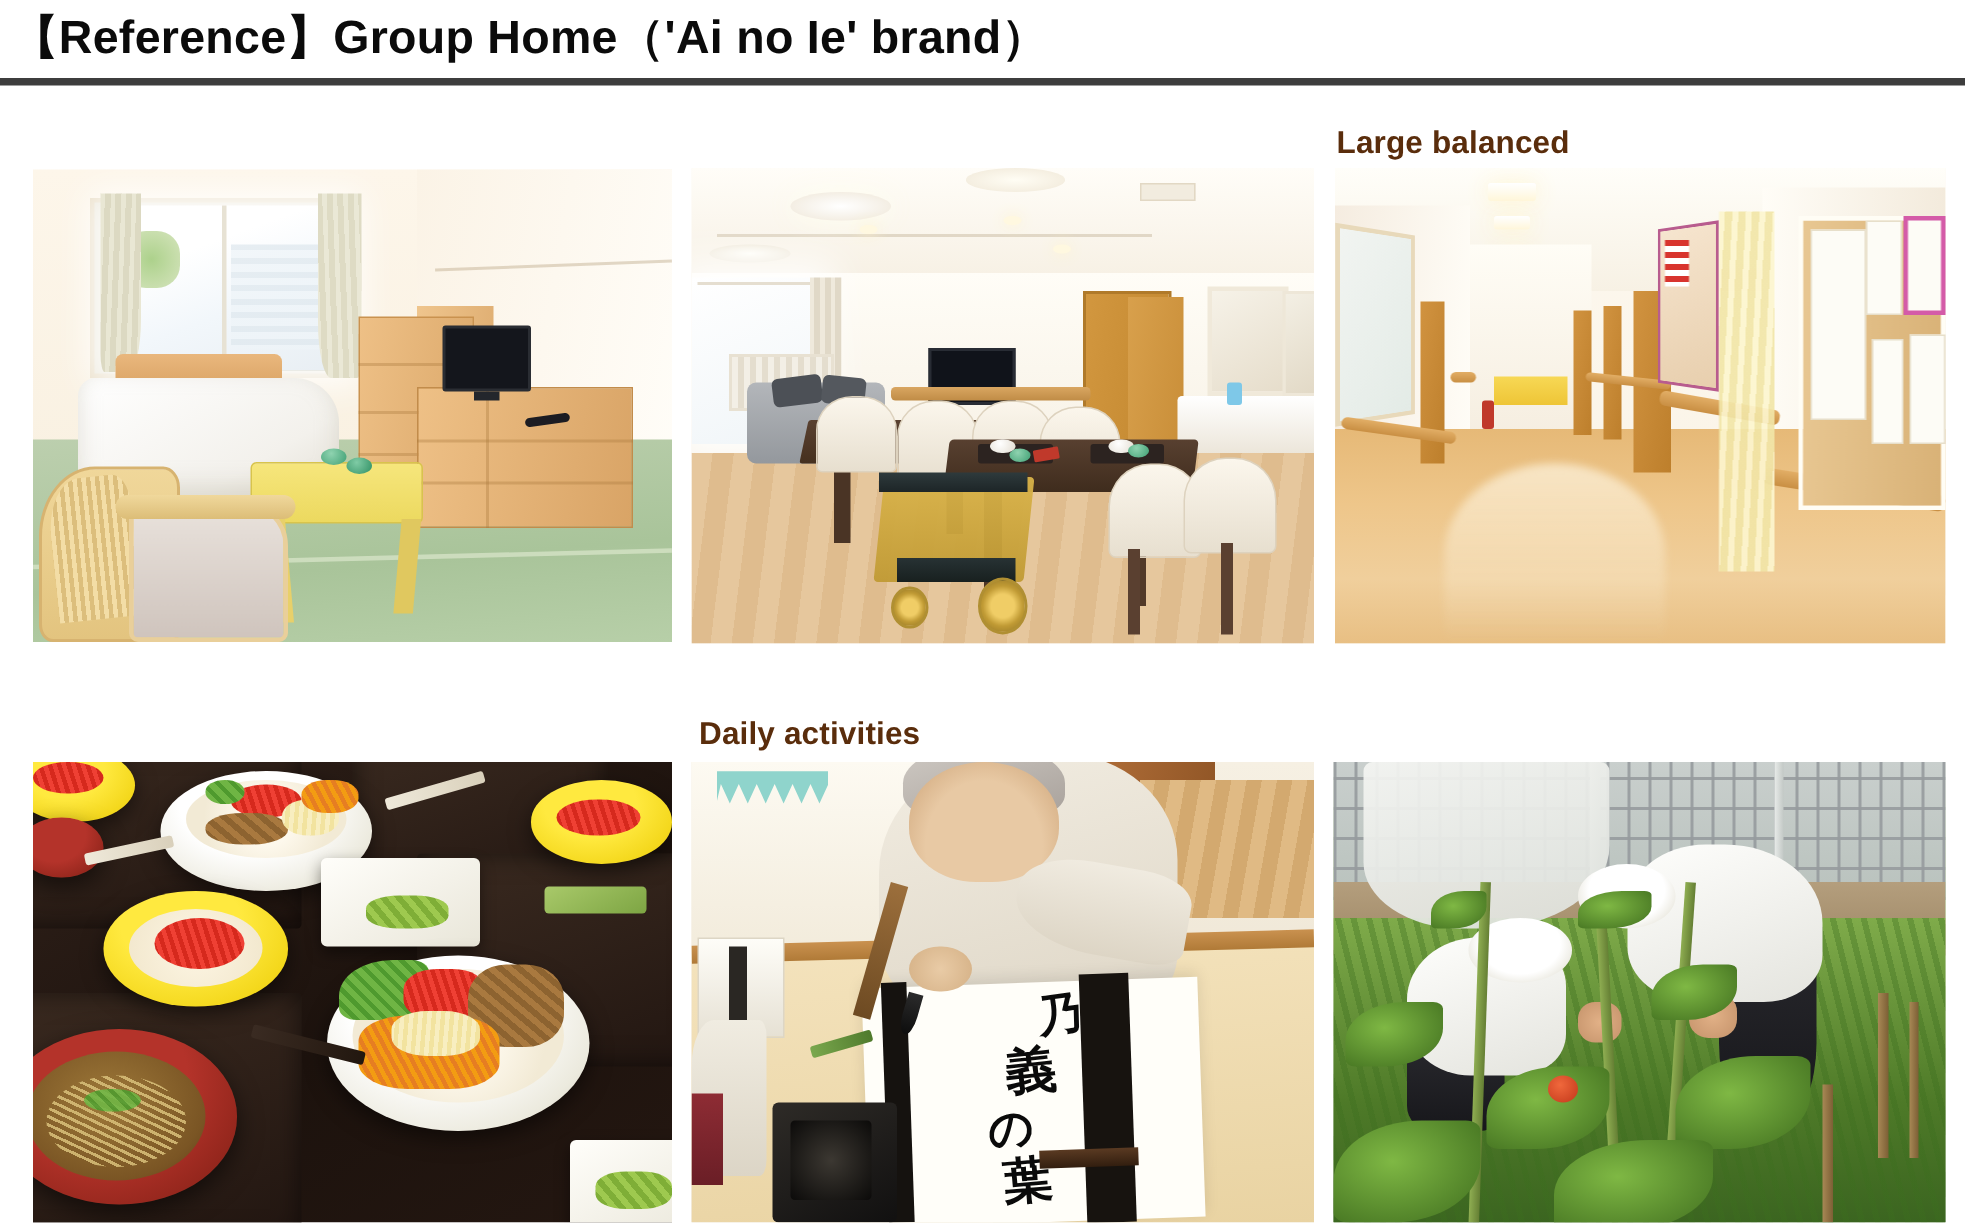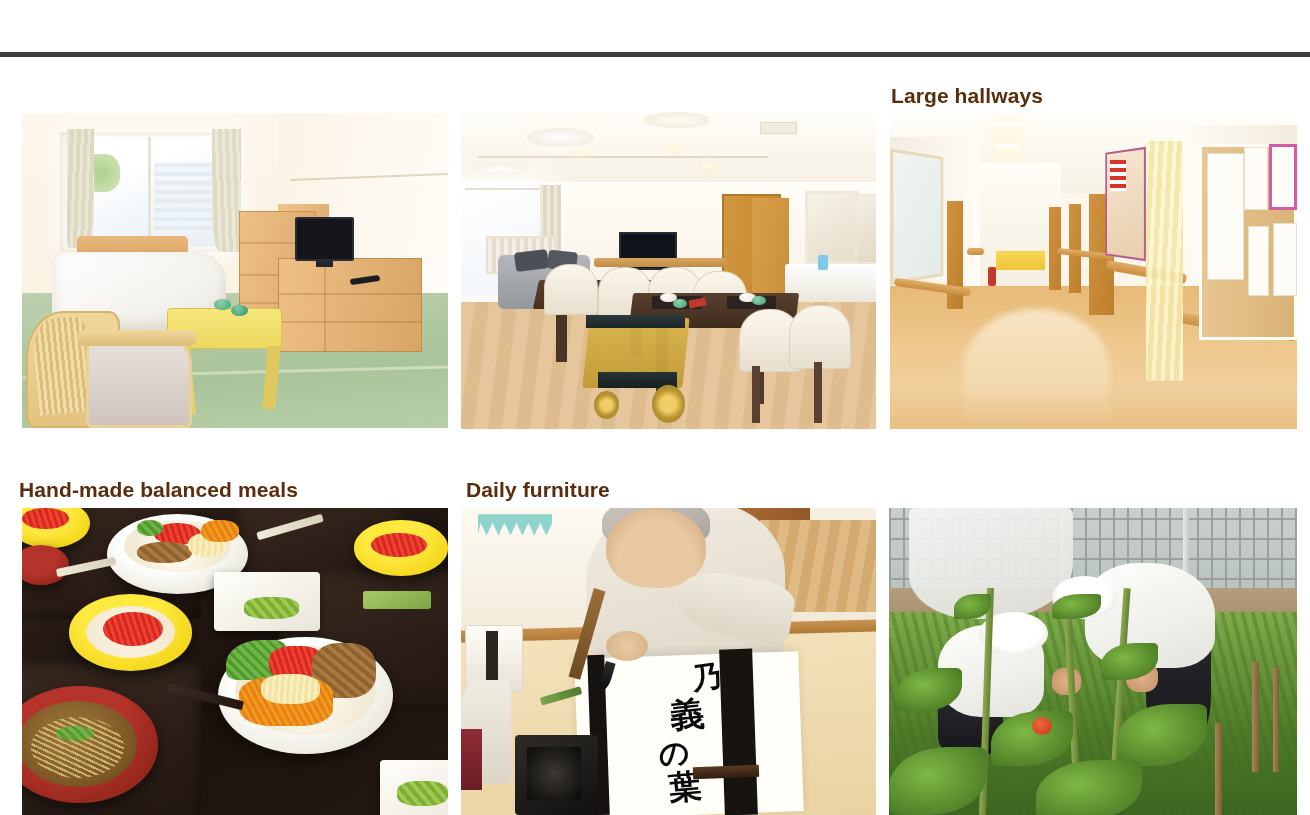--- a/index.html
+++ b/index.html
@@ -346,23 +346,24 @@
     border-radius: 60% 10% 60% 10%; }
   .gd-tomato { background: radial-gradient(circle at 40% 35%,#f0683c,#c2371a); border-radius: 50%; }
   .gd-path { left: 62%; top: 40%; width: 16%; height: 10%;
     background: linear-gradient(#b9a98b,#9d8d70); transform: rotate(-8deg); }
 </style>
 </head>
 <body>
 
 <div class="page">
 
+  <div class="title">【Reference】Group Home（'Ai no Ie' brand）</div>
   <div class="title-rule"></div>
 
-  <div class="heading" id="h-hallway">Large hallways</div>
+  <div class="heading" id="h-hallway">Large balanced</div>
 
   <div class="photo" id="p-room">
     <div class="layer rm-wall-r"></div>
     <div class="layer rm-wall-line"></div>
     <div class="layer rm-floor"></div>
     <div class="layer rm-floor-seam"></div>
     <div class="layer rm-win-frame"></div>
     <div class="layer rm-win-glass"></div>
     <div class="layer rm-win-green"></div>
     <div class="layer rm-win-bldg"></div>
@@ -476,22 +477,21 @@
     <div class="layer hl-art-red"></div>
     <div class="layer hl-curtain"></div>
     <div class="layer hl-board"></div>
     <div class="layer hl-paper" style="left:78%;top:13%;width:9%;height:40%;"></div>
     <div class="layer hl-paper" style="left:87%;top:11%;width:6%;height:20%;"></div>
     <div class="layer hl-paper-pink" style="left:93%;top:10%;width:7%;height:21%;"></div>
     <div class="layer hl-paper" style="left:88%;top:36%;width:5%;height:22%;"></div>
     <div class="layer hl-paper" style="left:94%;top:35%;width:6%;height:23%;"></div>
   </div>
 
-  <div class="heading" id="h-meals">Hand-made balanced meals</div>
-  <div class="heading" id="h-activity">Daily furniture</div>
+  <div class="heading" id="h-activity">Daily activities</div>
 
   <div class="photo" id="p-meals">
     <div class="layer ml-tray" style="left:-4%;top:-4%;width:46%;height:40%;"></div>
     <div class="layer ml-tray" style="left:50%;top:-6%;width:40%;height:36%;"></div>
     <div class="layer ml-tray" style="left:60%;top:20%;width:44%;height:46%;"></div>
     <div class="layer ml-tray" style="left:-6%;top:50%;width:48%;height:54%;"></div>
     <div class="layer ml-bowl-y" style="left:-3%;top:-3%;width:19%;height:16%;"></div>
     <div class="layer ml-top-red" style="left:0%;top:0%;width:11%;height:7%;border-radius:50%;"></div>
     <div class="layer ml-bowl-red" style="left:-2%;top:12%;width:13%;height:13%;"></div>
     <div class="layer ml-bowl-w" style="left:20%;top:2%;width:33%;height:26%;"></div>

